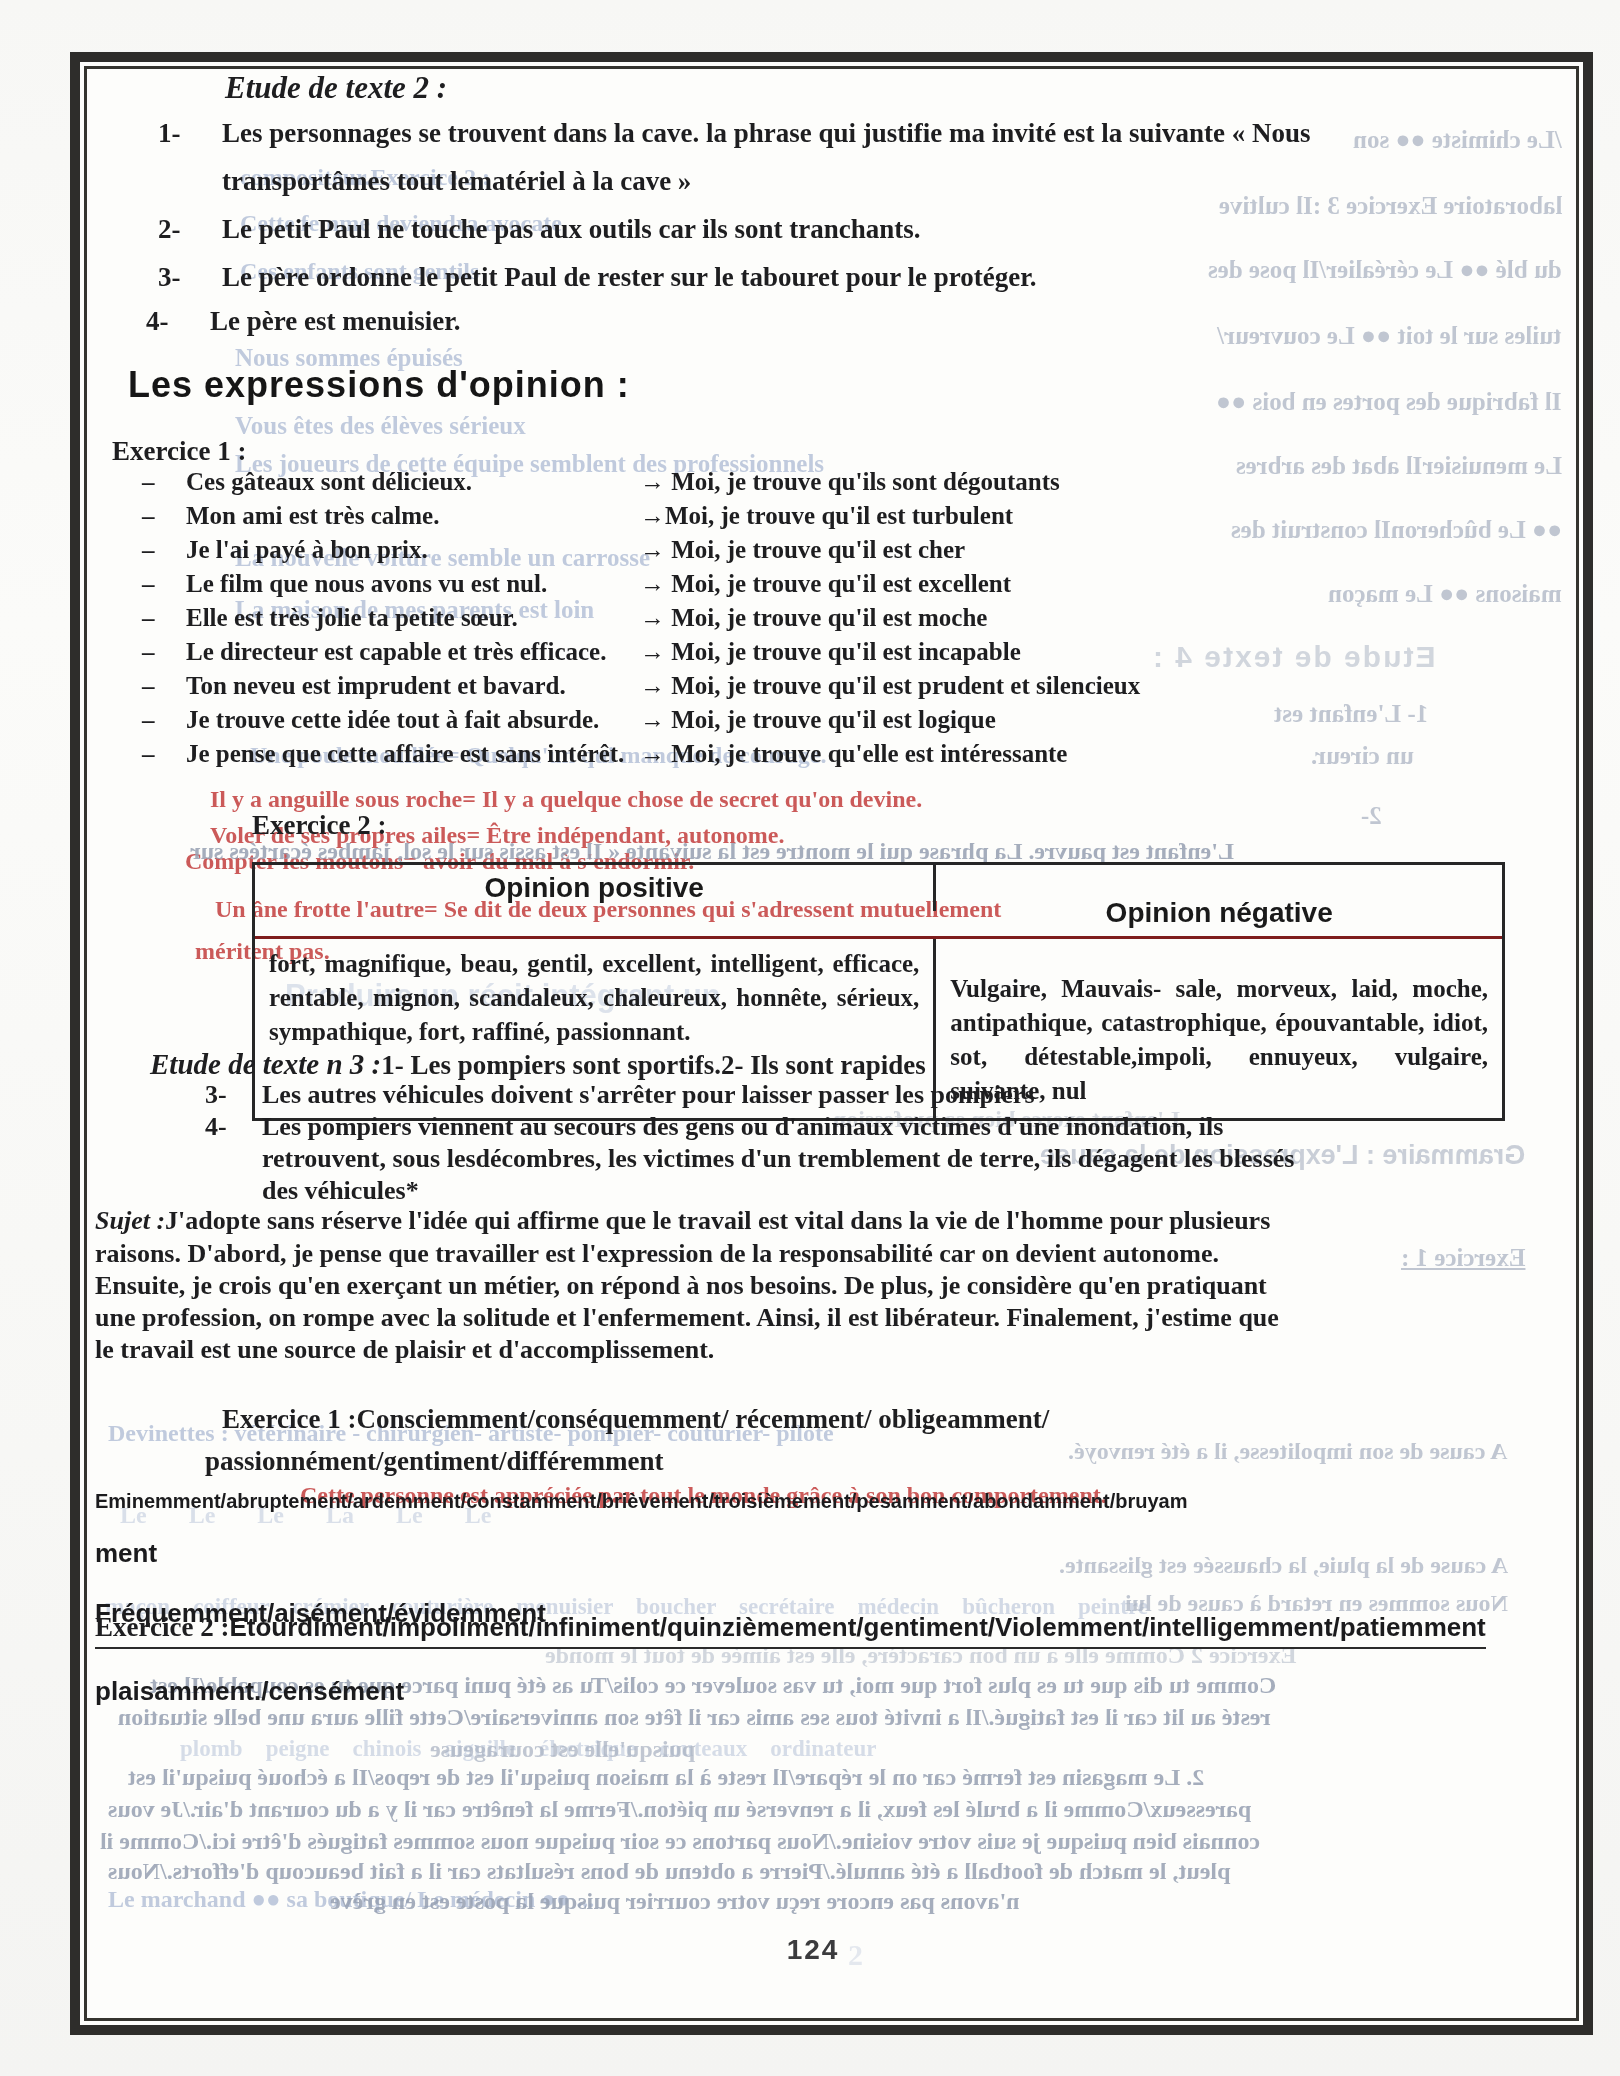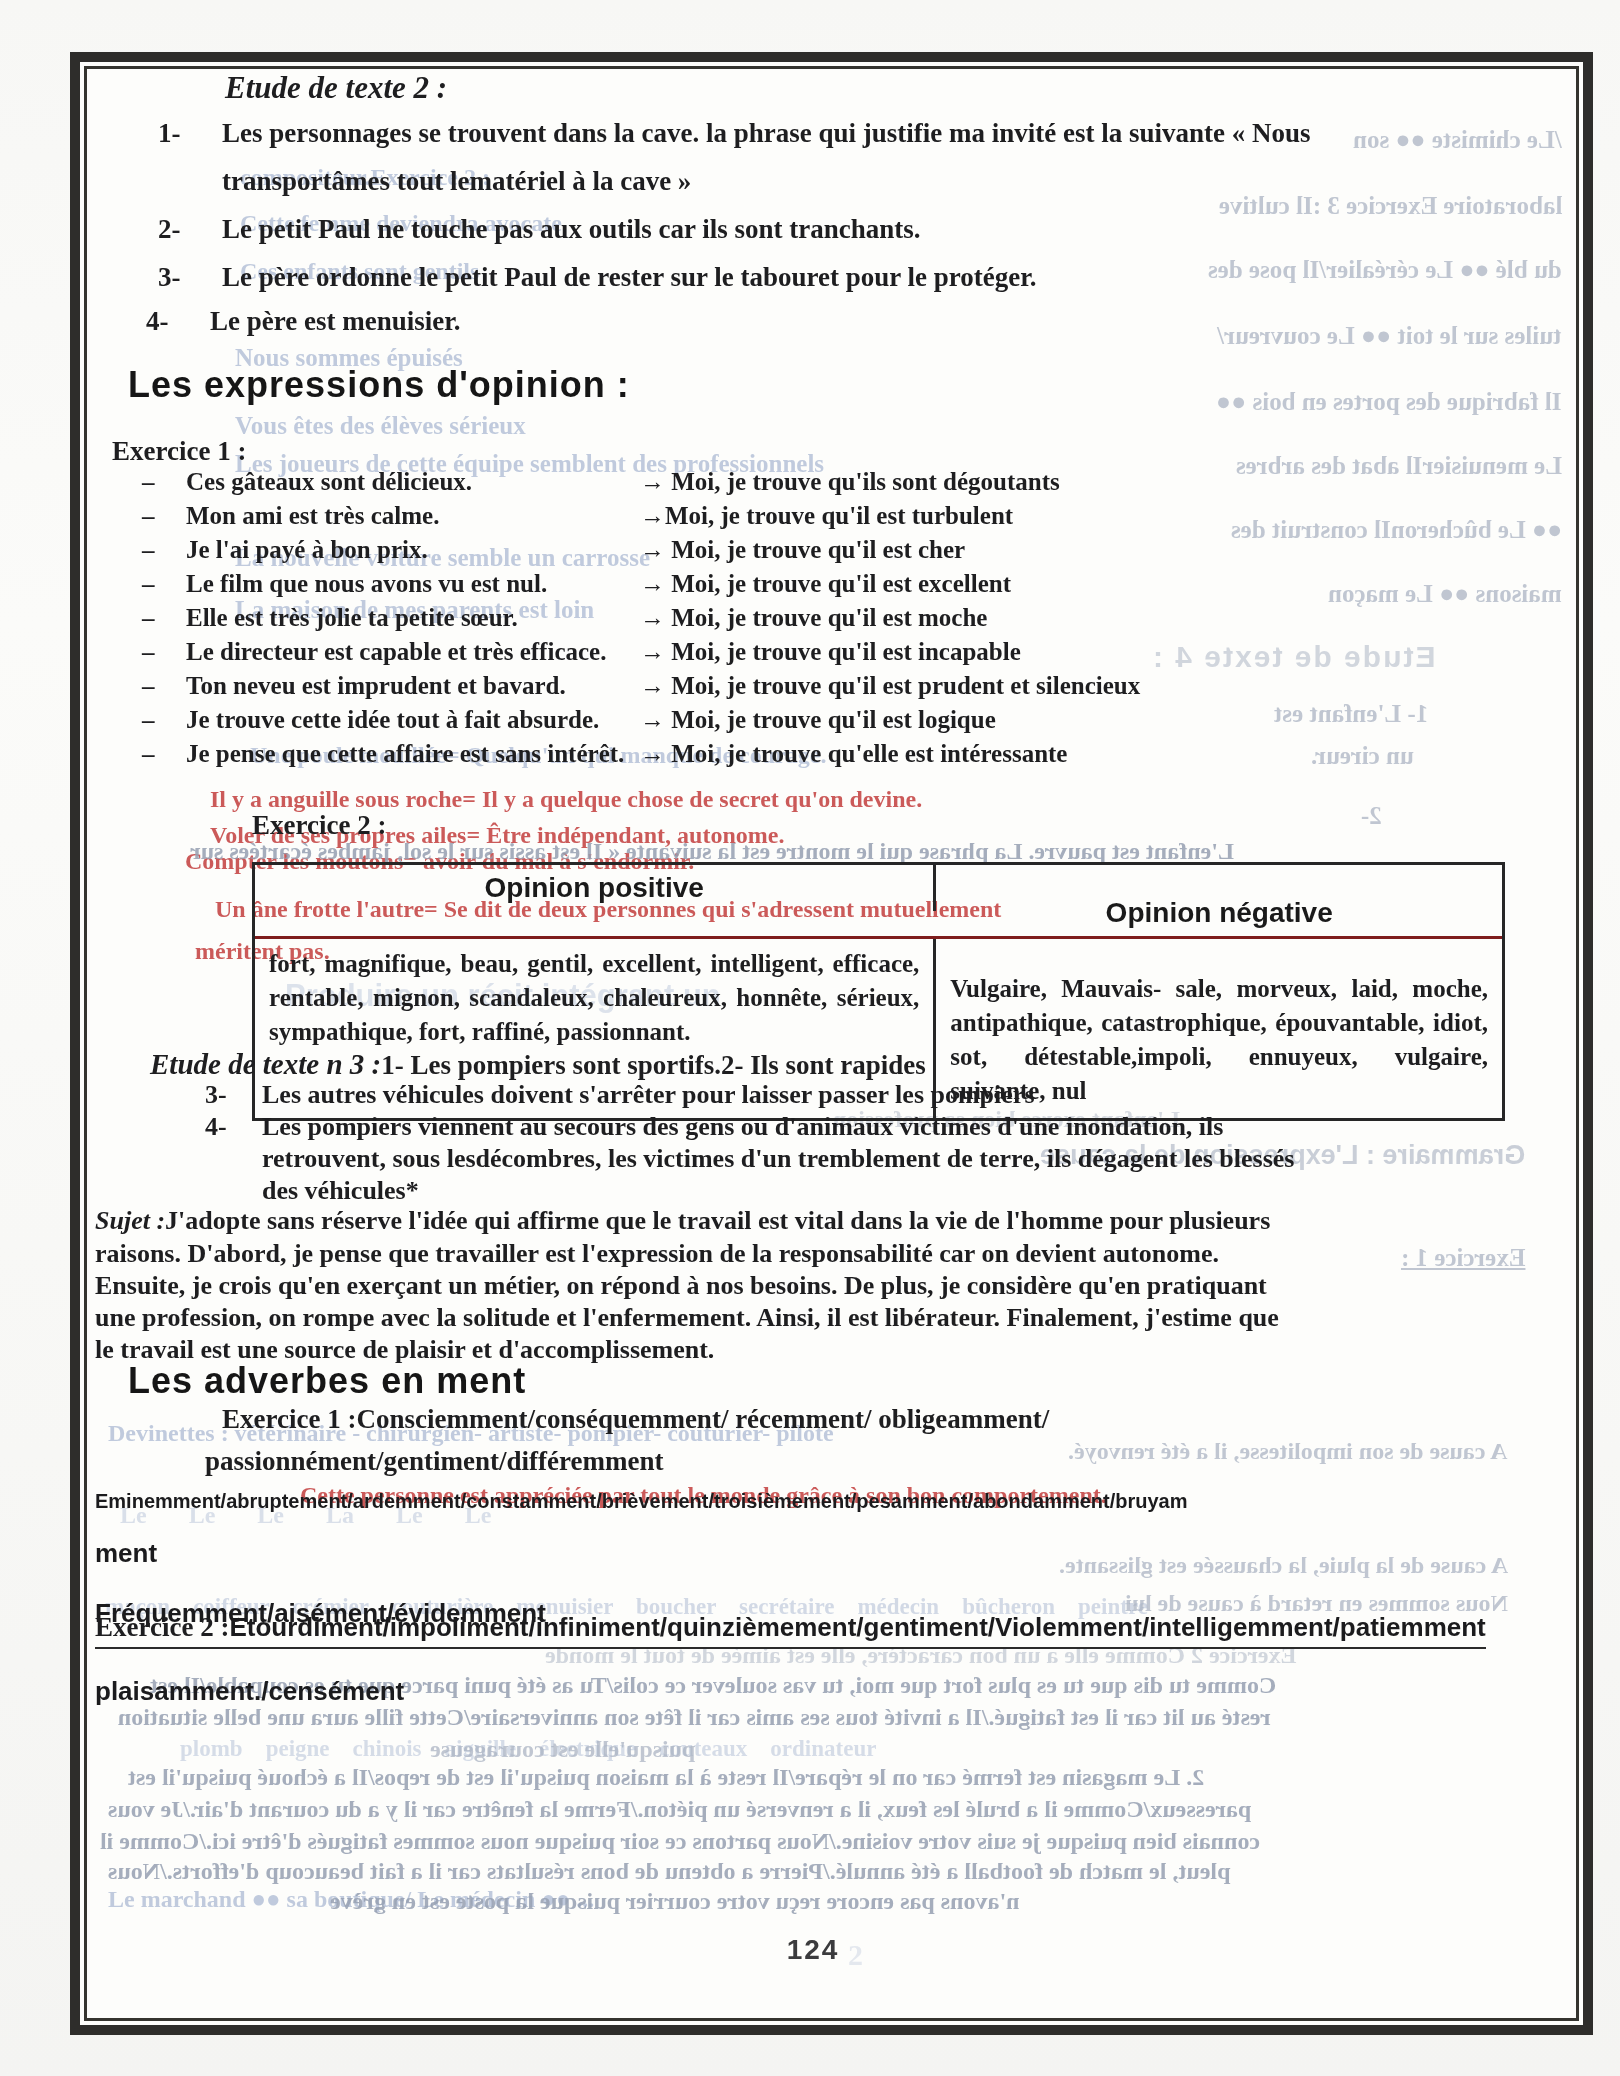--- a/index.html
+++ b/index.html
@@ -165,21 +165,20 @@
   <div class="abs serif" style="left:262px;top:1176px;font-size:26px">des véhicules*</div>
 
   <div class="abs serif" style="left:95px;top:1206px;font-size:26px">
     <span class="ital">Sujet :</span><span>J'adopte sans réserve l'idée qui affirme que le travail est vital dans la vie de l'homme pour plusieurs</span>
   </div>
   <div class="abs serif" style="left:95px;top:1239px;font-size:26px">raisons. D'abord, je pense que travailler est l'expression de la responsabilité car on devient autonome.</div>
   <div class="abs serif" style="left:95px;top:1271px;font-size:26px">Ensuite, je crois qu'en exerçant un métier, on répond à nos besoins. De plus, je considère qu'en pratiquant</div>
   <div class="abs serif" style="left:95px;top:1303px;font-size:26px">une profession, on rompe avec la solitude et l'enfermement. Ainsi, il est libérateur. Finalement, j'estime que</div>
   <div class="abs serif" style="left:95px;top:1335px;font-size:26px">le travail est une source de plaisir  et d'accomplissement.</div>
 
-  <div class="abs sansH" style="left:128px;top:1360px;font-size:36px">Les adverbes en ment</div>
   <div class="abs serif" style="left:222px;top:1404px;font-size:27px">Exercice 1 :Consciemment/conséquemment/ récemment/ obligeamment/</div>
   <div class="abs serif" style="left:205px;top:1446px;font-size:27px">passionnément/gentiment/différemment</div>
   <div class="abs adv" style="left:95px;top:1490px;font-size:20px">Eminemment/abruptement/ardemment/constamment/brièvement/troisièmement/pesamment/abondamment/bruyam</div>
   <div class="abs adv" style="left:95px;top:1538px;font-size:26px">ment</div>
   <div class="abs adv" style="left:95px;top:1598px;font-size:26px">Fréquemment/aisément/évidemment</div>
   <div class="abs" style="left:95px;top:1612px">
     <span class="ex2line">
       <span class="serif" style="font-size:27px">Exercice 2 :</span><span class="adv" style="font-size:26px">Etourdiment/impoliment/infiniment/quinzièmement/gentiment/Violemment/intelligemment/patiemment</span>
     </span>
   </div>

